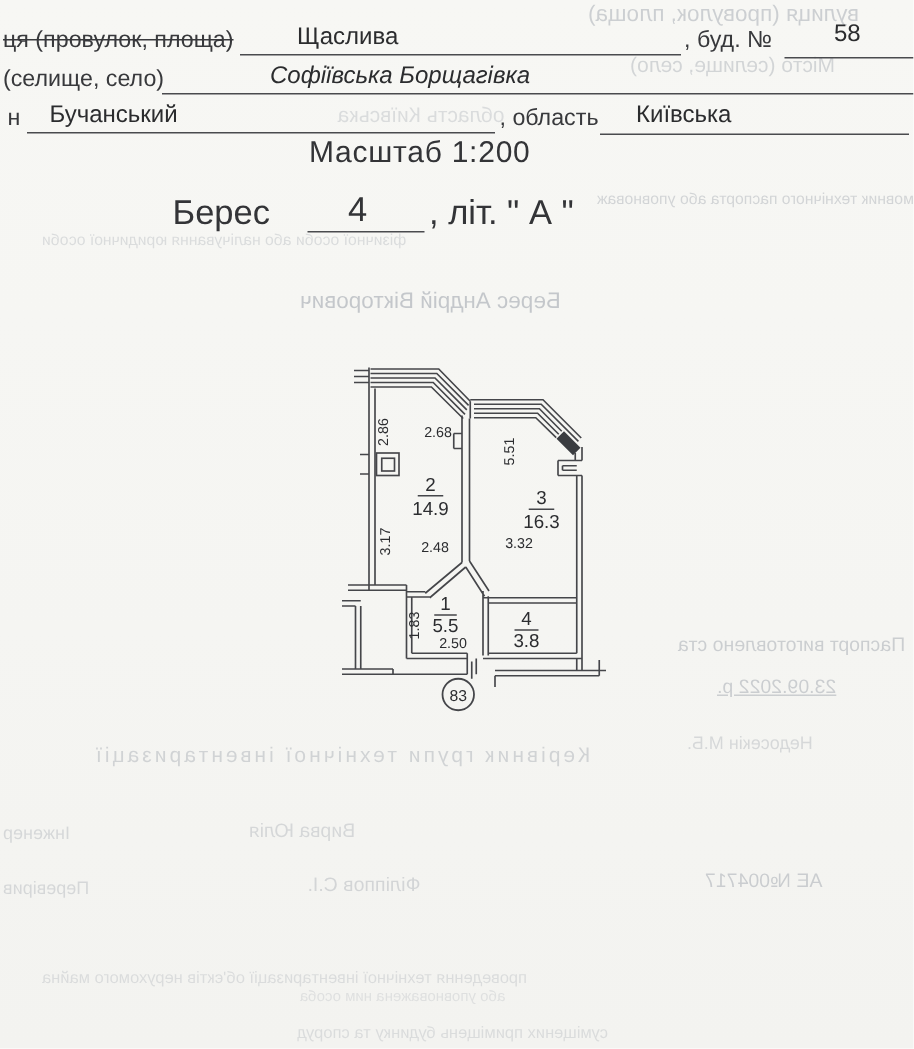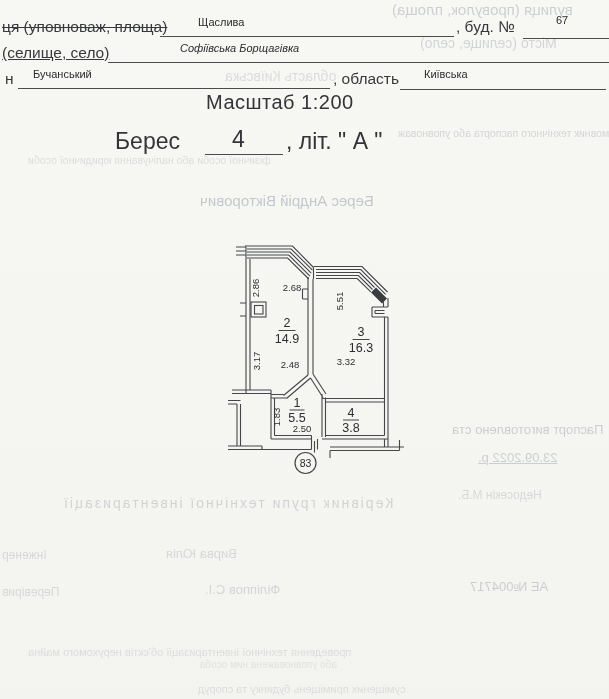--- a/index.html
+++ b/index.html
@@ -4,21 +4,21 @@
 <style>
   html,body{margin:0;padding:0;}
   body{
     width:609px;height:699px;overflow:hidden;position:relative;
     background:linear-gradient(180deg,#f7f7f4 0%,#f5f5f2 60%,#f3f3f0 100%);
     font-family:"Liberation Sans",sans-serif;color:#2e2f31;
   }
   .abs{position:absolute;white-space:nowrap;line-height:1;}
   .form-text{font-size:15.5px;color:#38393c;}
   .struck{text-decoration:line-through;text-decoration-thickness:1.2px;}
-  .fill-in{font-size:11px;color:#2b2c2e;}
+  .fill-in{font-size:16px;color:#2b2c2e;}
   .uline{position:absolute;height:0;border-bottom:1.4px solid #4a4b4e;}
   .scale{font-size:20px;color:#333437;letter-spacing:.5px;}
   .title-text{font-size:23px;color:#333437;}
   .bleed{
     position:absolute;white-space:nowrap;line-height:1;
     transform:scaleX(-1);color:#6d7685;pointer-events:none;
   }
   svg text{font-family:"Liberation Sans",sans-serif;fill:#2c2d30;}
   .dim{font-size:9.5px;}
   .room-no,.room-area{font-size:12.5px;}
@@ -41,28 +41,28 @@
 <span class="bleed" style="left:166px;top:547px;font-size:13px;opacity:.22;">Вирва Юлія</span>
 <span class="bleed" style="left:2px;top:586px;font-size:12px;opacity:.22;">Перевірив</span>
 <span class="bleed" style="left:205px;top:583px;font-size:13px;opacity:.24;">Філіппов С.І.</span>
 <span class="bleed" style="left:470px;top:580px;font-size:13px;opacity:.30;">АЕ №004717</span>
 <span class="bleed" style="left:28px;top:647px;font-size:11px;opacity:.18;">проведення технічної інвентаризації об'єктів нерухомого майна</span>
 <span class="bleed" style="left:200px;top:660px;font-size:10px;opacity:.15;">або уповноважена ним особа</span>
 <span class="bleed" style="left:198px;top:684px;font-size:11px;opacity:.18;">суміщених приміщень будинку та споруд</span>
 
 <div>
 
-  <span class="abs form-text struck" style="left:2px;top:19px;">ця (уповноваж, площа)</span>
+  <span class="abs form-text struck" style="left:2px;top:19px;">ця (провулок, площа)</span>
   <div class="uline" style="left:160px;top:36px;width:294px;"></div>
   <span class="abs fill-in" style="left:198px;top:17px;">Щаслива</span>
   <span class="abs form-text" style="left:456px;top:19px;text-align:right;">, буд. №</span>
   <div class="uline" style="left:523px;top:38px;width:86px;"></div>
-  <span class="abs fill-in" style="left:556px;top:15px;">67</span>
+  <span class="abs fill-in" style="left:556px;top:15px;">58</span>
 
-  <span class="abs form-text" style="left:2px;top:45px;text-decoration:underline;">(селище, село)</span>
+  <span class="abs form-text" style="left:2px;top:45px;">(селище, село)</span>
   <div class="uline" style="left:108px;top:62px;width:501px;"></div>
   <span class="abs fill-in" style="left:180px;top:43px;font-style:italic;">Софіївська Борщагівка</span>
 
   <span class="abs form-text" style="left:5px;top:71px;">н</span>
   <div class="uline" style="left:18px;top:88px;width:312px;"></div>
   <span class="abs fill-in" style="left:33px;top:69px;text-align:right;">Бучанський</span>
   <span class="abs form-text" style="left:333px;top:71px;">, область</span>
   <div class="uline" style="left:400px;top:89px;width:206px;"></div>
   <span class="abs fill-in" style="left:424px;top:69px;">Київська</span>
 

